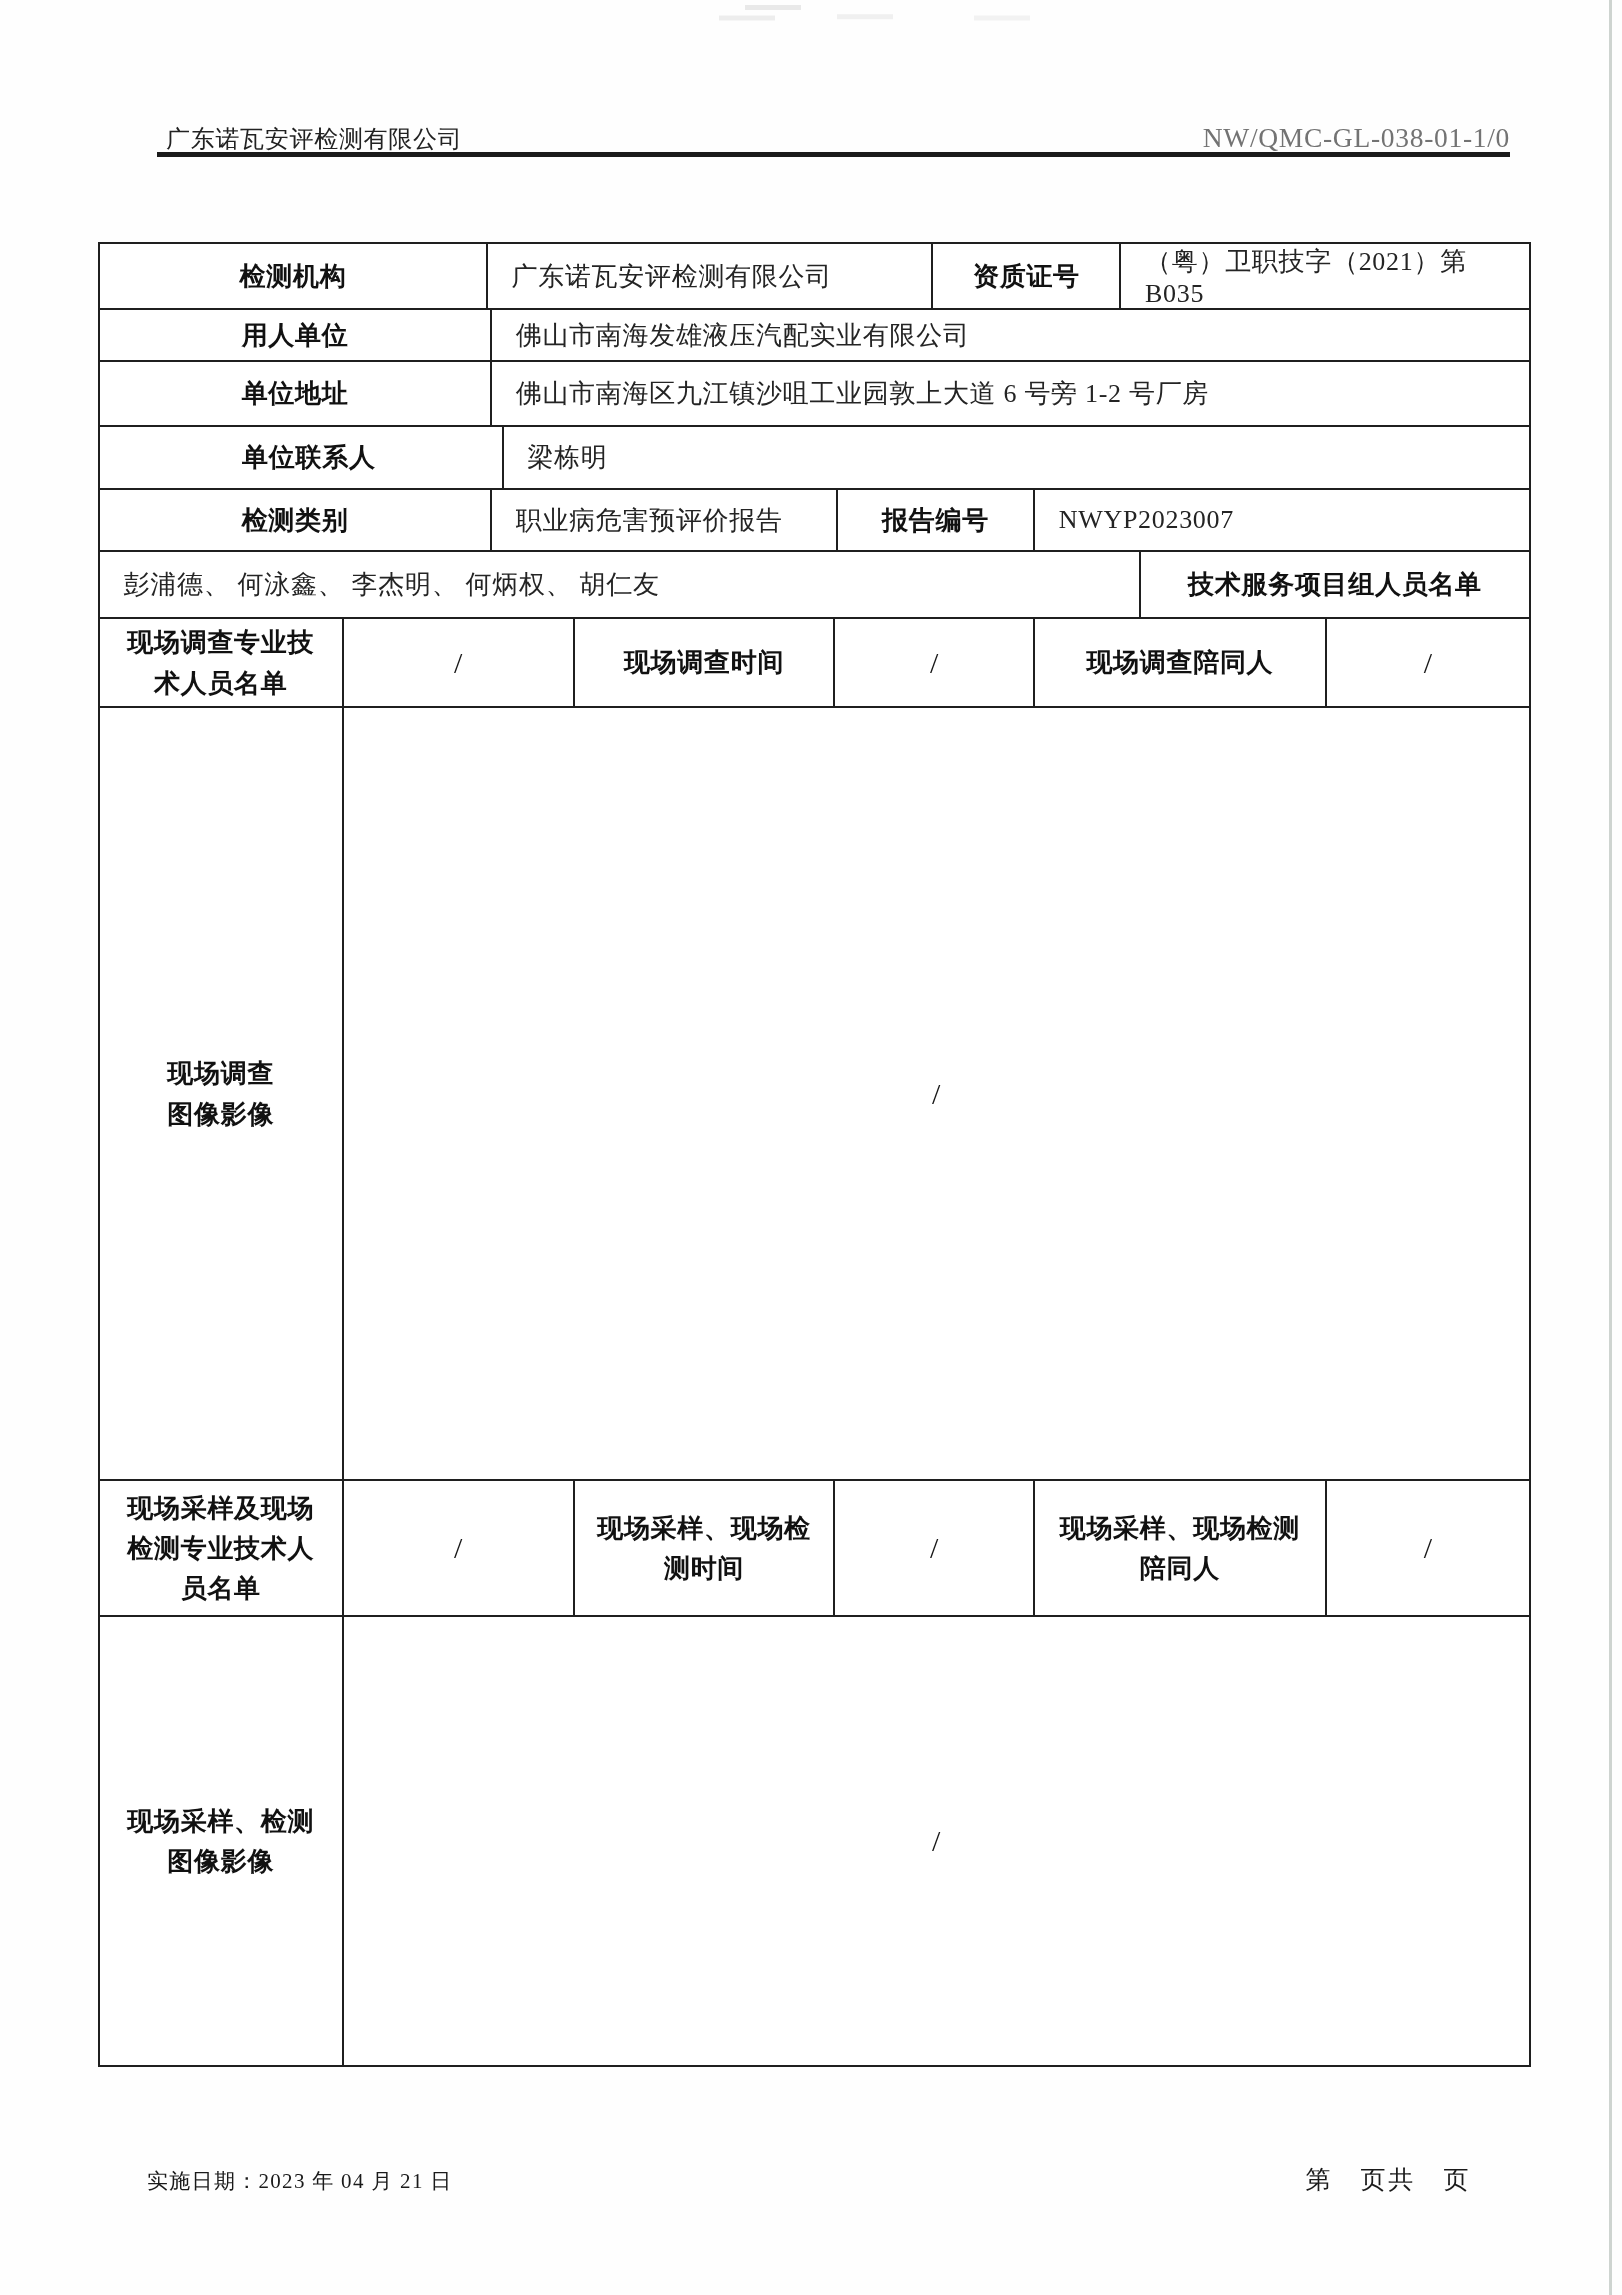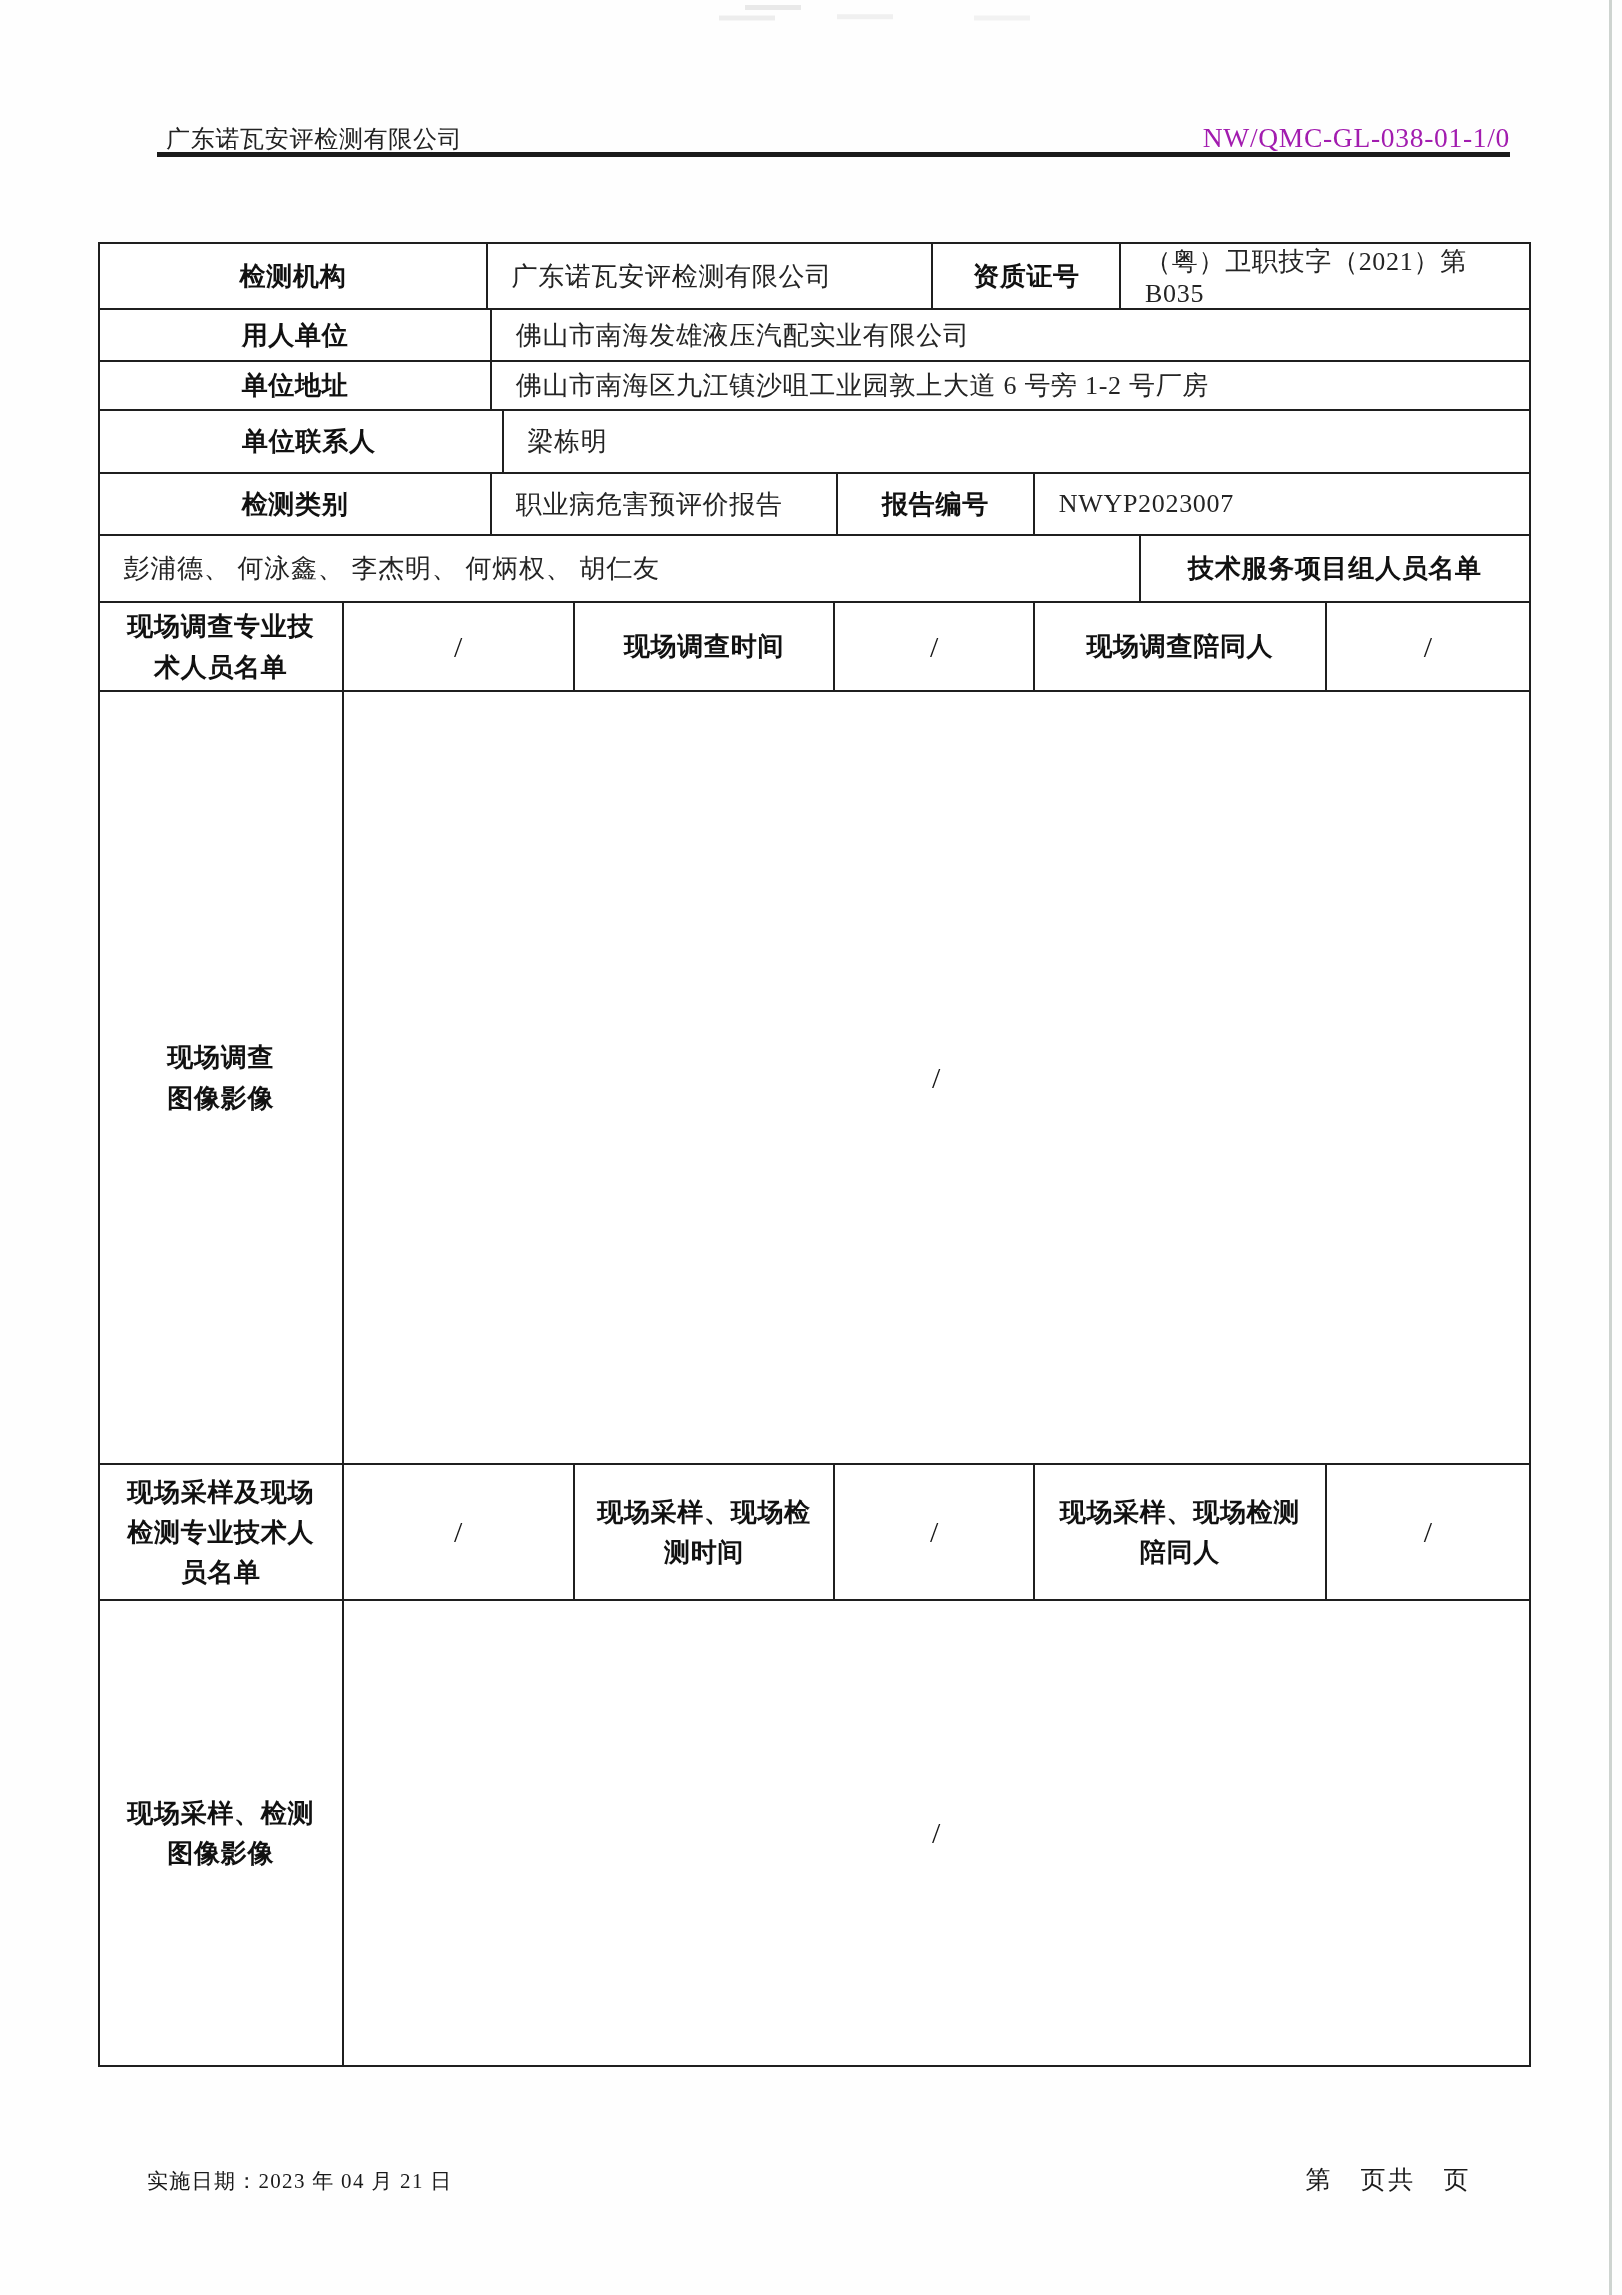--- a/index.html
+++ b/index.html
@@ -10,35 +10,35 @@
   }
   .page{position:absolute;inset:0;background:#fefefe;}
 
   
   .edge-line{position:absolute;left:1609px;top:0;width:3.3px;height:2295px;background:#b3bdb7;opacity:.65;}
   .smudge{position:absolute;left:745px;top:5.2px;width:56px;height:4.6px;background:#e9e9e9;box-shadow:92px 9.2px 0 #f0f0f0,-26px 10.5px 0 #ededed,229px 10.5px 0 #f2f2f2;}
 
   
   .doc-header{position:absolute;left:166px;right:113px;top:122px;display:flex;justify-content:space-between;align-items:baseline;}
   .doc-header .company{font-size:24px;letter-spacing:0.7px;color:#222;}
-  .doc-header .code{font-size:27.5px;color:#a21caf;letter-spacing:0.7px;}
+  .doc-header .code{font-size:27.5px;color:#737373;letter-spacing:0.7px;}
   .rule{position:absolute;left:157px;top:152px;width:1353px;height:4.6px;background:#1b1b1b;}
 
   
   .title{position:absolute;left:0;right:26px;top:175px;text-align:center;
     font-size:38px;font-weight:bold;letter-spacing:5.2px;color:#101010;
     font-family:"Liberation Serif","DejaVu Serif",serif;}
 
   
   .tbl{position:absolute;left:98px;top:242px;width:1433px;height:1825px;
     border:2.6px solid #1f1f1f;box-sizing:border-box;display:flex;flex-direction:column;
     background:#fff;}
   .row{display:flex;box-sizing:border-box;border-top:2.6px solid #1f1f1f;flex:0 0 auto;}
   .row:first-child{border-top:none;}
-  .h1{height:64px;}  .h2{height:52px;}  .h3{height:49px;}  .h4{height:63px;padding-left:16px;}
+  .h1{height:64px;}  .h2{height:52px;}  .h3{height:65px;}  .h4{height:63px;padding-left:16px;}
   .h5{height:62px;}  .h6{height:67px;} .h7{height:89px;} .h8{height:773px;}
   .h9{height:136px;} .h10{flex:1 1 auto;}
 
   .c{box-sizing:border-box;border-left:2px solid #1f1f1f;display:flex;align-items:center;justify-content:center;overflow:hidden;}
   .c:first-child{border-left:none;}
   .grow{flex:1 1 auto;}
 
   .wA{width:27.3%;} 
   .wB{width:31.5%;} 
   .wC{width:13.3%;} 

